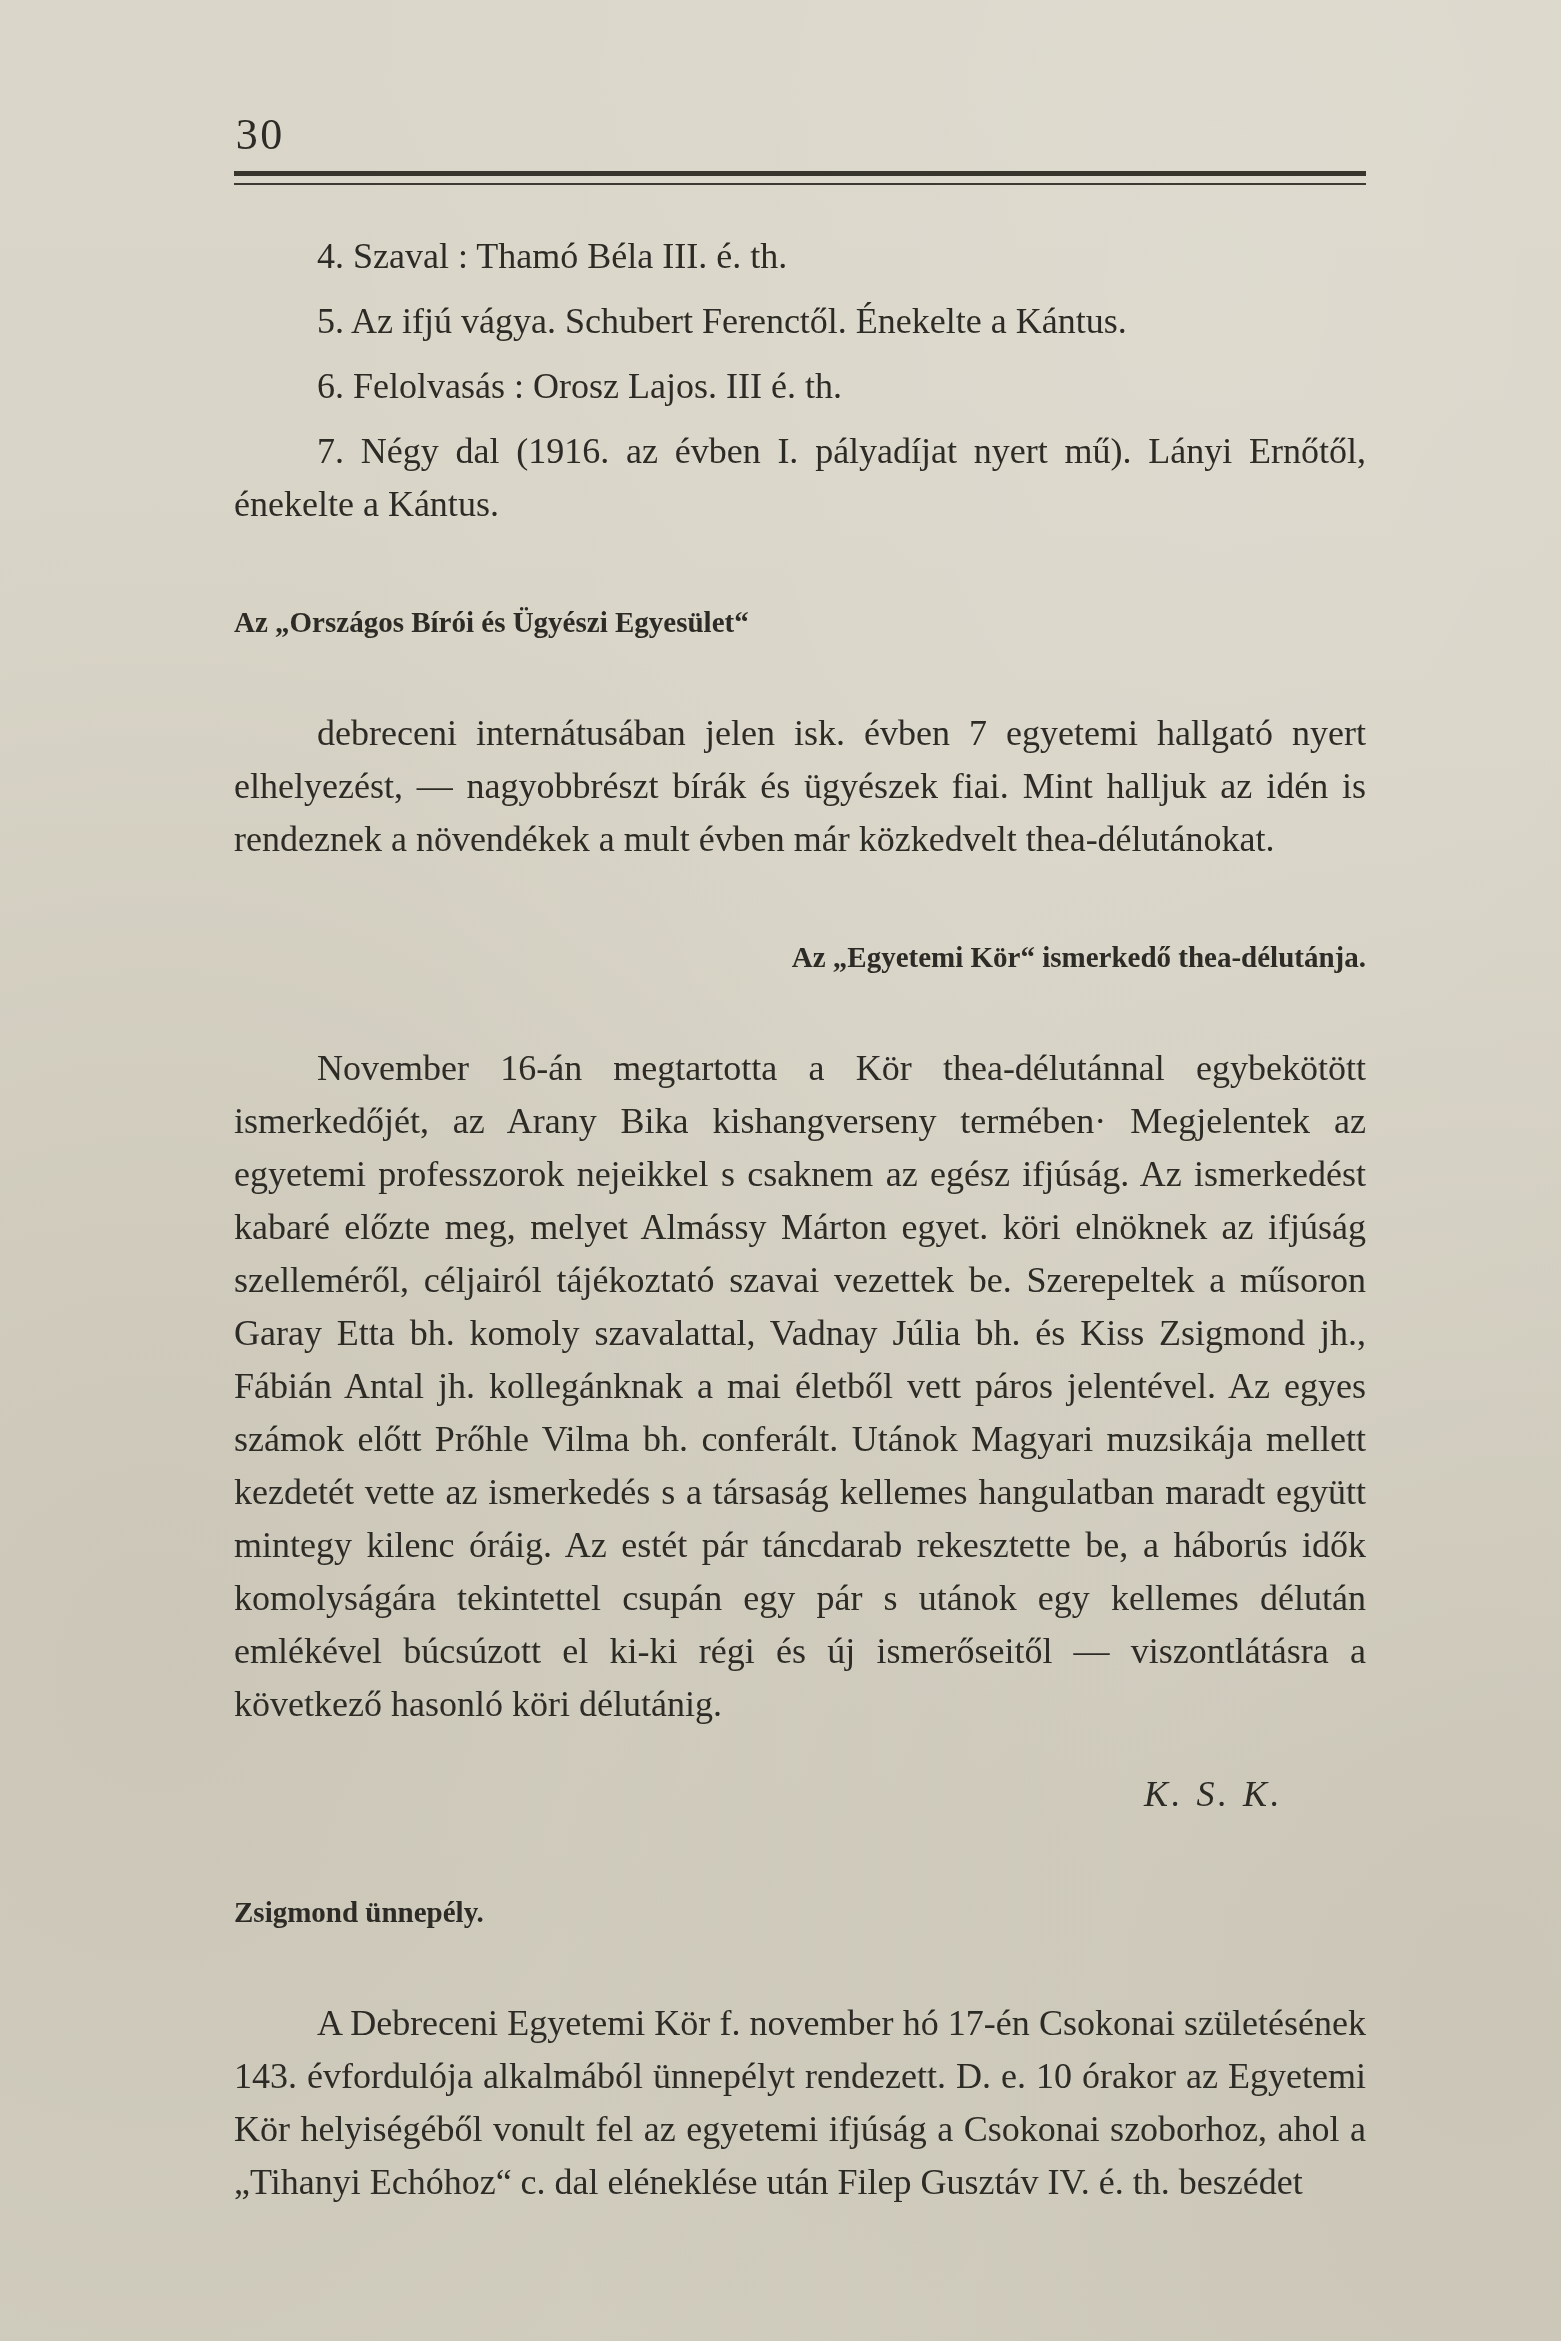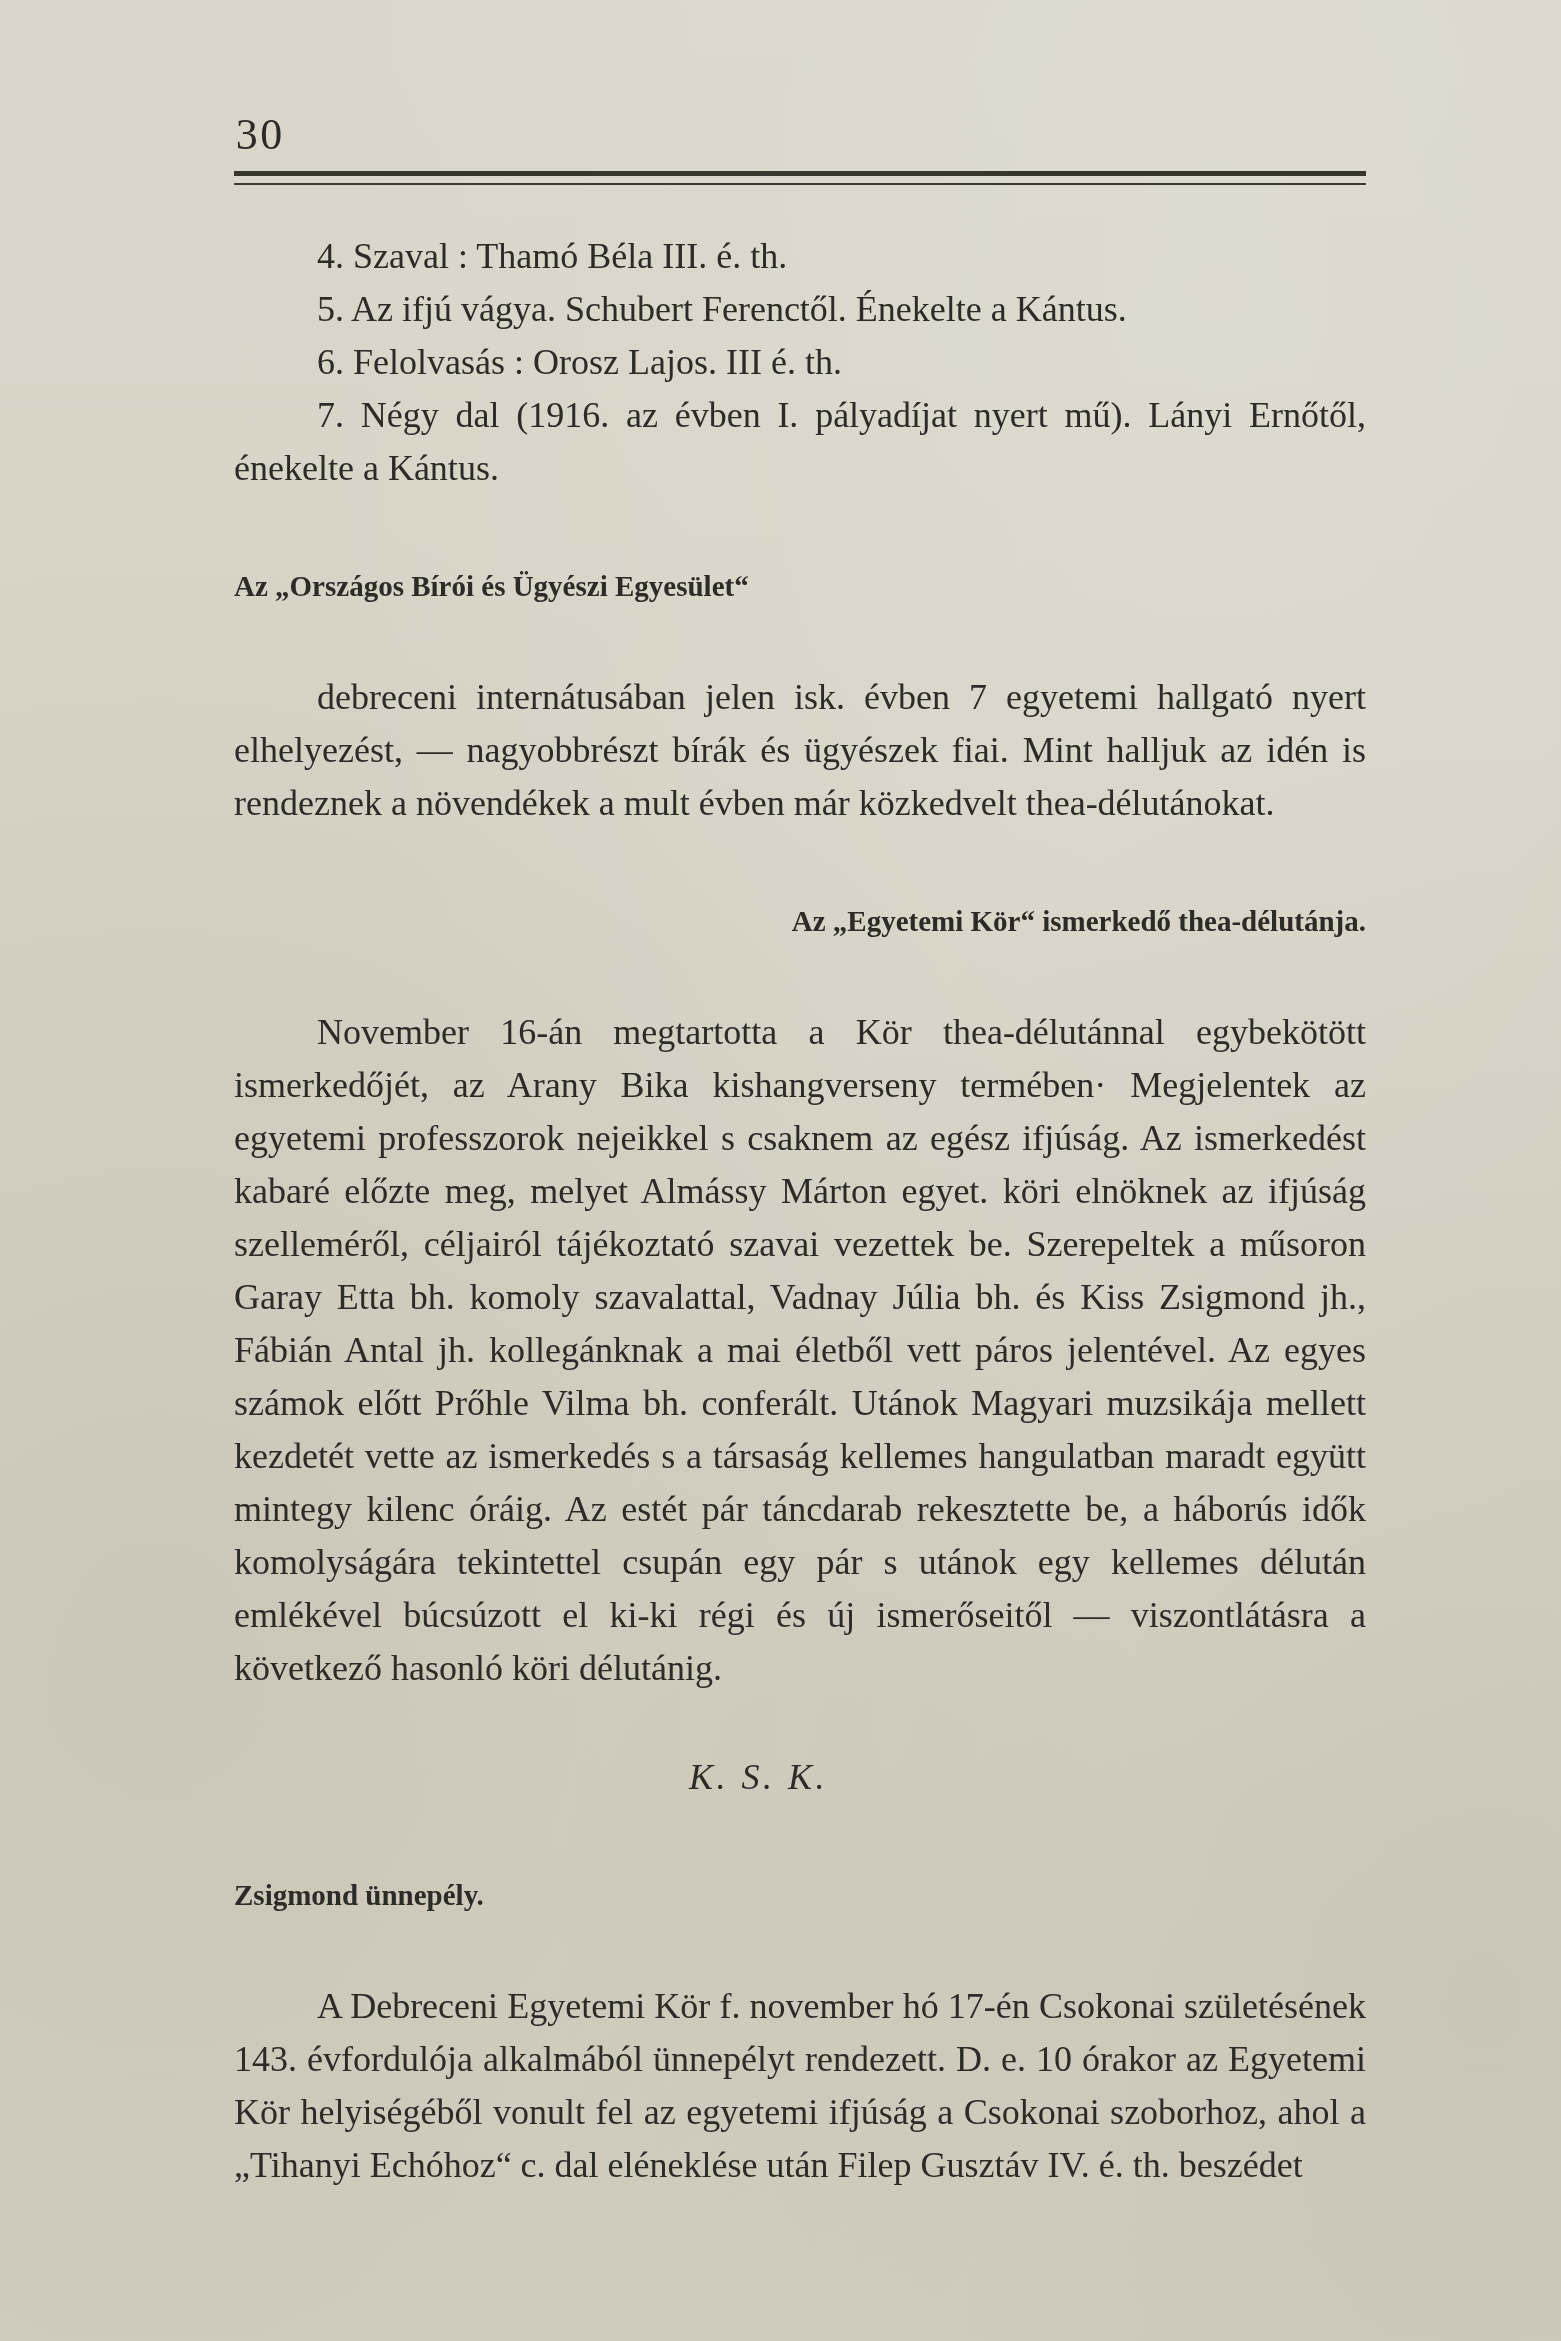--- a/index.html
+++ b/index.html
@@ -68,40 +68,41 @@
     line-height: 53px;
   }
   .program-list {
     list-style: none;
     margin: 45px 0 0 0;
     padding: 0;
   }
   .program-list li {
     text-indent: 83px;
     text-align: justify;
+    margin-top: 12px;
   }
   .section-heading {
     font-size: 29px;
     font-weight: bold;
     margin: 75px 0 0 0;
   }
   .section-heading.indented {
     margin-left: 83px;
     text-align: right;
   }
   .paragraph {
     margin: 68px 0 0 0;
     text-indent: 83px;
     text-align: justify;
   }
   .paragraph.tight {
   }
   .signature {
-    margin-top: 56px;
-    text-align: center;
+    margin-top: 37px;
+    text-align: right;
     padding-right: 83px;
     font-style: italic;
     letter-spacing: 3.5px;
     font-family: Liberation Serif, serif;
   }
 </style>
 </head>
 <body>
 
 <div class="paper"></div>

